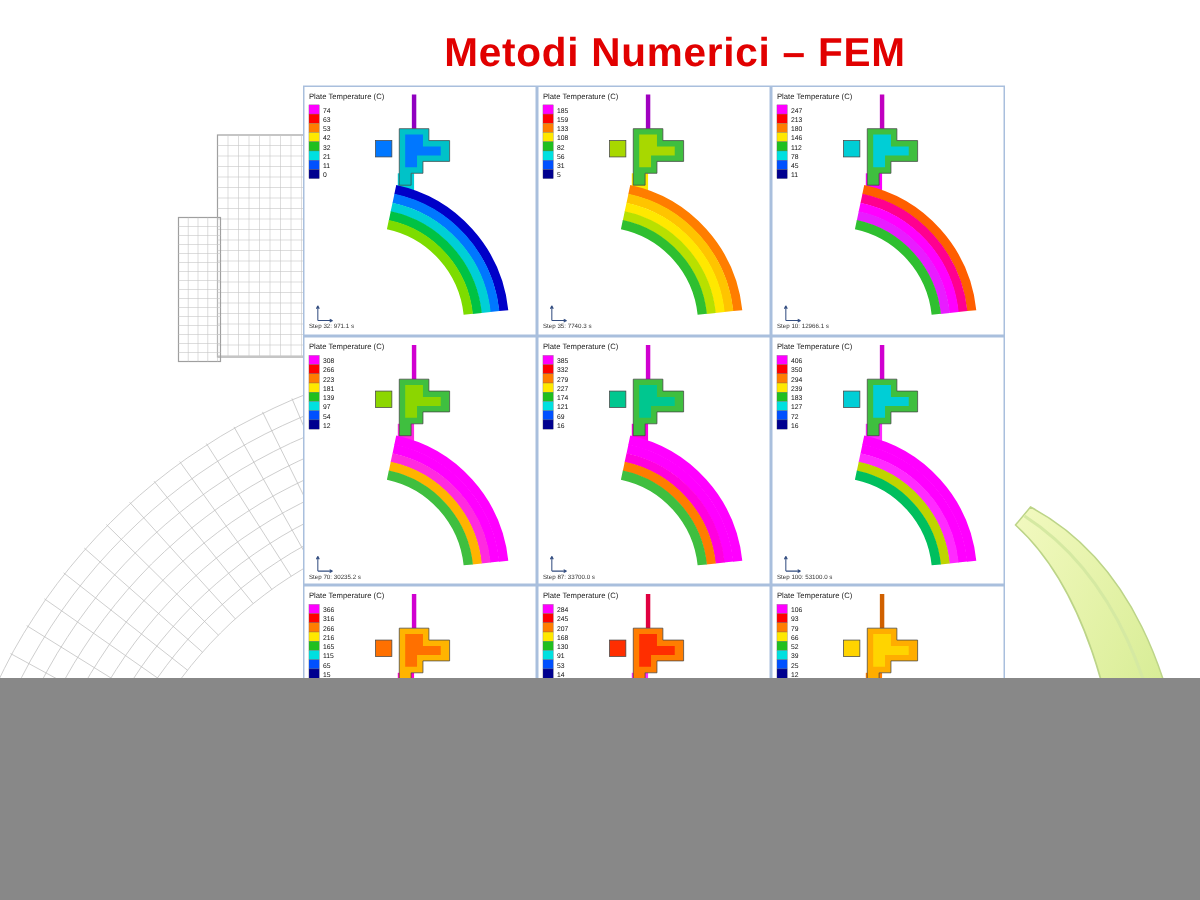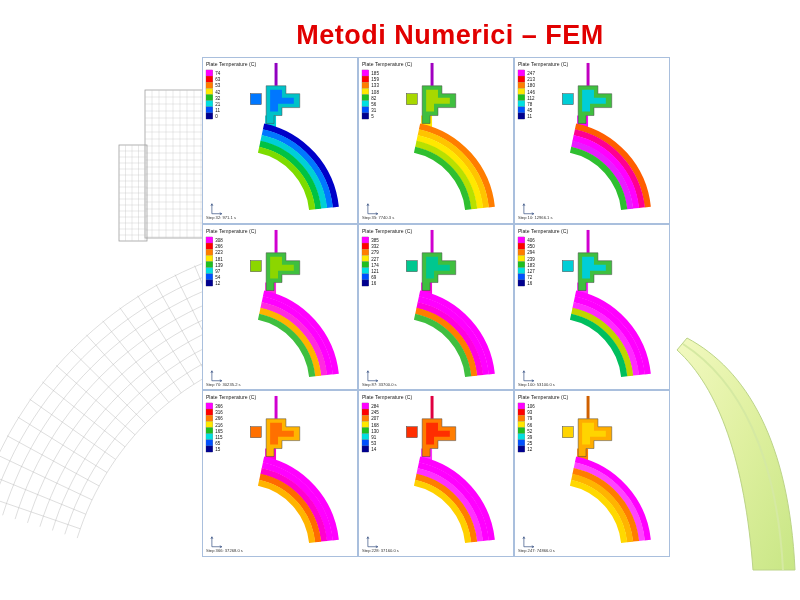--- a/index.html
+++ b/index.html
@@ -1,16 +1,16 @@
 <!DOCTYPE html>
 <html><head>
 <meta charset="utf-8">
 <style>
   html,body{margin:0;padding:0;background:#888;}
-  .slide{position:relative;width:800px;height:600px;background:#ffffff;overflow:hidden;
+  .slide{position:relative;width:800px;height:452px;background:#ffffff;overflow:hidden;
          font-family:"Liberation Sans",sans-serif;margin:0 auto;}
   .title{position:absolute;top:20px;left:110px;right:10px;text-align:center;
          font-size:27px;font-weight:bold;letter-spacing:.5px;}
   .mesh{position:absolute;left:-5px;top:75px;}
   .blade{position:absolute;right:-8px;top:330px;}
   .grid{position:absolute;left:202px;top:57px;width:468px;height:500px;
         display:grid;grid-template-columns:repeat(3,1fr);grid-template-rows:repeat(3,1fr);}
   .panel{border:1px solid #a9bfdd;background:#ffffff;position:relative;overflow:hidden;}
   .panel svg{display:block;width:100%;height:100%;}
   .footer{position:absolute;left:0;right:0;top:566px;text-align:center;

